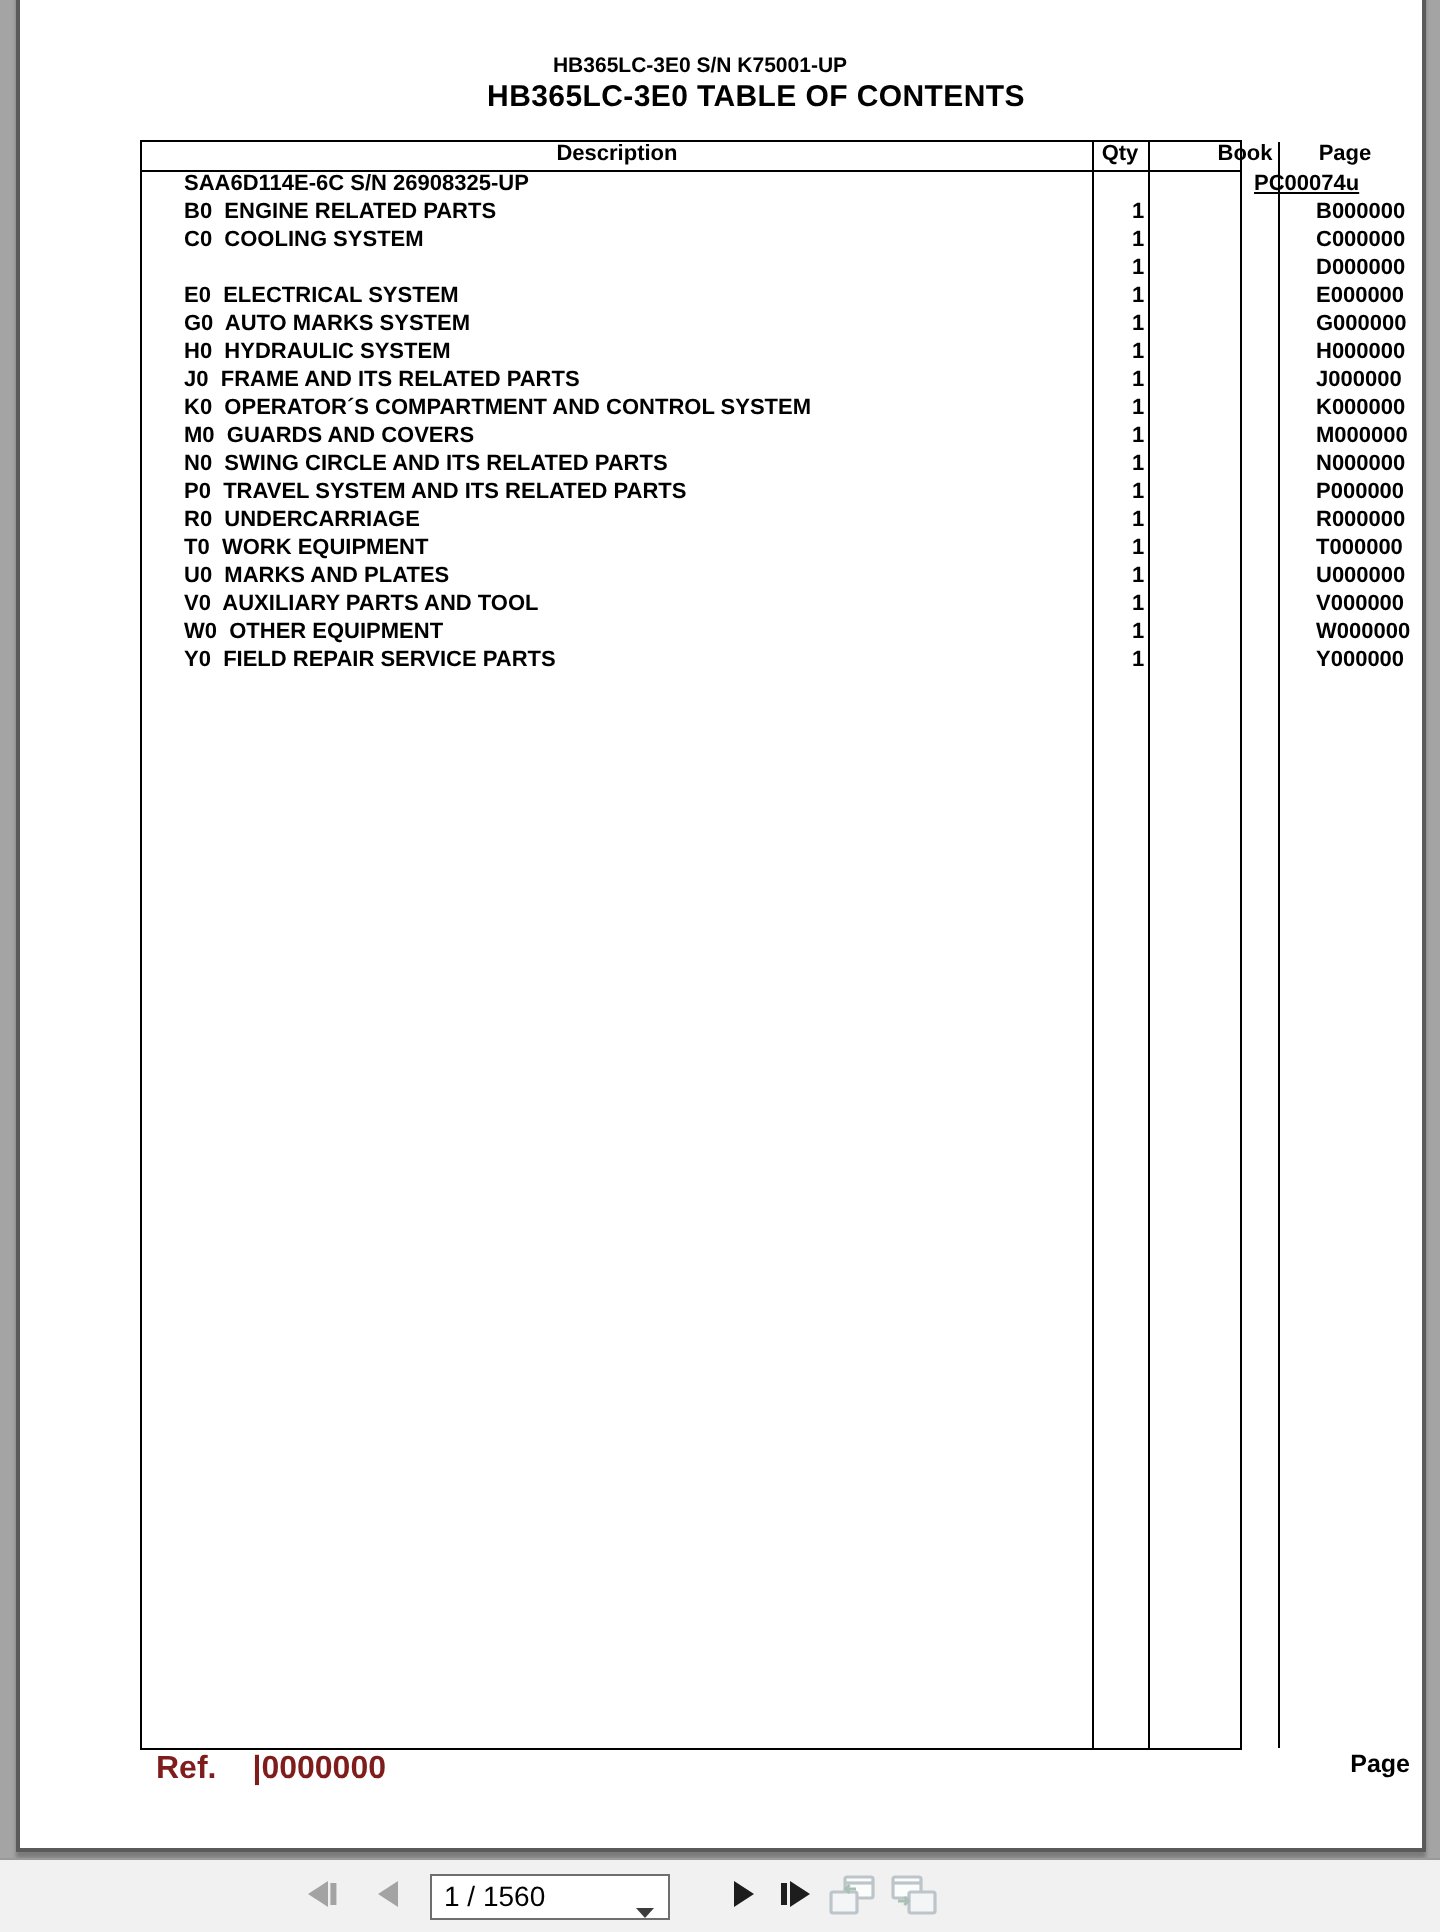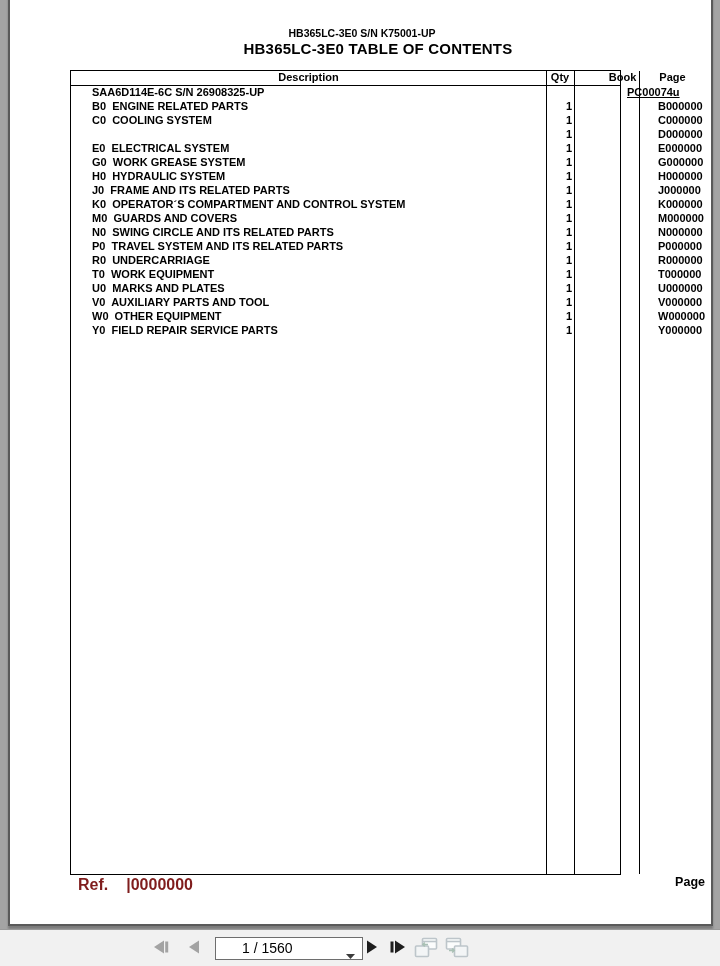--- a/index.html
+++ b/index.html
@@ -11,21 +11,21 @@
   
   .viewer{position:absolute;left:0;top:0;width:720px;height:929px;background:#a4a4a4;overflow:hidden;}
   .paper{
     position:absolute;left:8px;top:-12px;width:705px;height:938px;
     background:#ffffff;border:2px solid #5a5a5a;box-sizing:border-box;
     box-shadow:0 3px 2px rgba(0,0,0,0.25);
   }
   .sheet{position:relative;width:100%;height:100%;}
 
   .doc-title1{
-    position:absolute;top:37px;left:352px;transform:translateX(-50%);
+    position:absolute;top:37px;left:340px;transform:translateX(-50%);
     font-size:10.5px;font-weight:bold;white-space:nowrap;color:#000;
   }
   .doc-title2{
     position:absolute;top:50px;left:368px;transform:translateX(-50%);
     font-size:15px;font-weight:bold;white-space:nowrap;color:#000;letter-spacing:0.2px;
   }
 
   
   .toc{
     position:absolute;left:60px;top:80px;width:551px;height:805px;
@@ -79,23 +79,23 @@
     display:flex;align-items:center;justify-content:center;cursor:default;
   }
   .btn-first{left:153px;top:10px;width:17px;height:16px;}
   .btn-prev {left:187px;top:10px;width:14px;height:16px;}
   .btn-next {left:365px;top:10px;width:14px;height:16px;}
   .btn-last {left:389px;top:10px;width:18px;height:16px;}
   .btn-prevview{left:414px;top:8px;width:24px;height:21px;}
   .btn-nextview{left:445px;top:8px;width:24px;height:21px;}
 
   .page-combo{
-    position:absolute;left:215px;top:7px;width:148px;height:23px;
+    position:absolute;left:215px;top:7px;width:120px;height:23px;
     background:#ffffff;border:1px solid #6e6e6e;box-sizing:border-box;
-    display:flex;align-items:flex-end;cursor:default;padding-left:20px;
+    display:flex;align-items:flex-end;cursor:default;
   }
   .page-combo .combo-text{
     flex:1;padding-left:6px;font-size:14px;color:#000;line-height:21px;white-space:nowrap;
   }
   .page-combo .combo-arrow{margin-right:7px;display:flex;align-items:center;}
 </style>
 </head>
 <body>
 
 <div class="viewer">
@@ -142,21 +142,21 @@
             <div class="cell c-book"></div>
             <div class="cell c-page">D000000</div>
           </div>
             <div class="toc-row">
             <div class="cell c-desc">E0  ELECTRICAL SYSTEM</div>
             <div class="cell c-qty">1</div>
             <div class="cell c-book"></div>
             <div class="cell c-page">E000000</div>
           </div>
             <div class="toc-row">
-            <div class="cell c-desc">G0  WORK GREASE SYSTEM</div>
+            <div class="cell c-desc">G0  AUTO MARKS SYSTEM</div>
             <div class="cell c-qty">1</div>
             <div class="cell c-book"></div>
             <div class="cell c-page">G000000</div>
           </div>
             <div class="toc-row">
             <div class="cell c-desc">H0  HYDRAULIC SYSTEM</div>
             <div class="cell c-qty">1</div>
             <div class="cell c-book"></div>
             <div class="cell c-page">H000000</div>
           </div>

